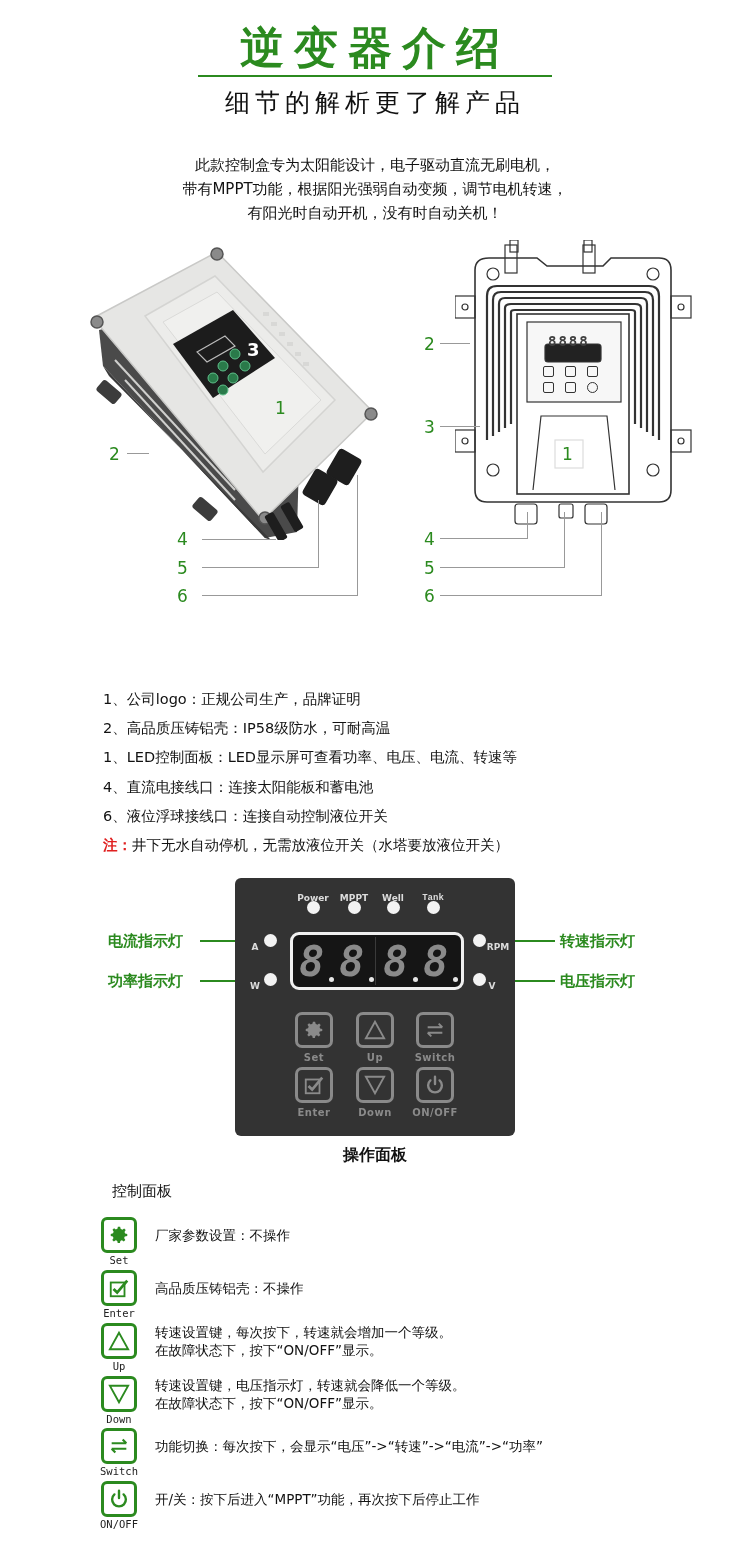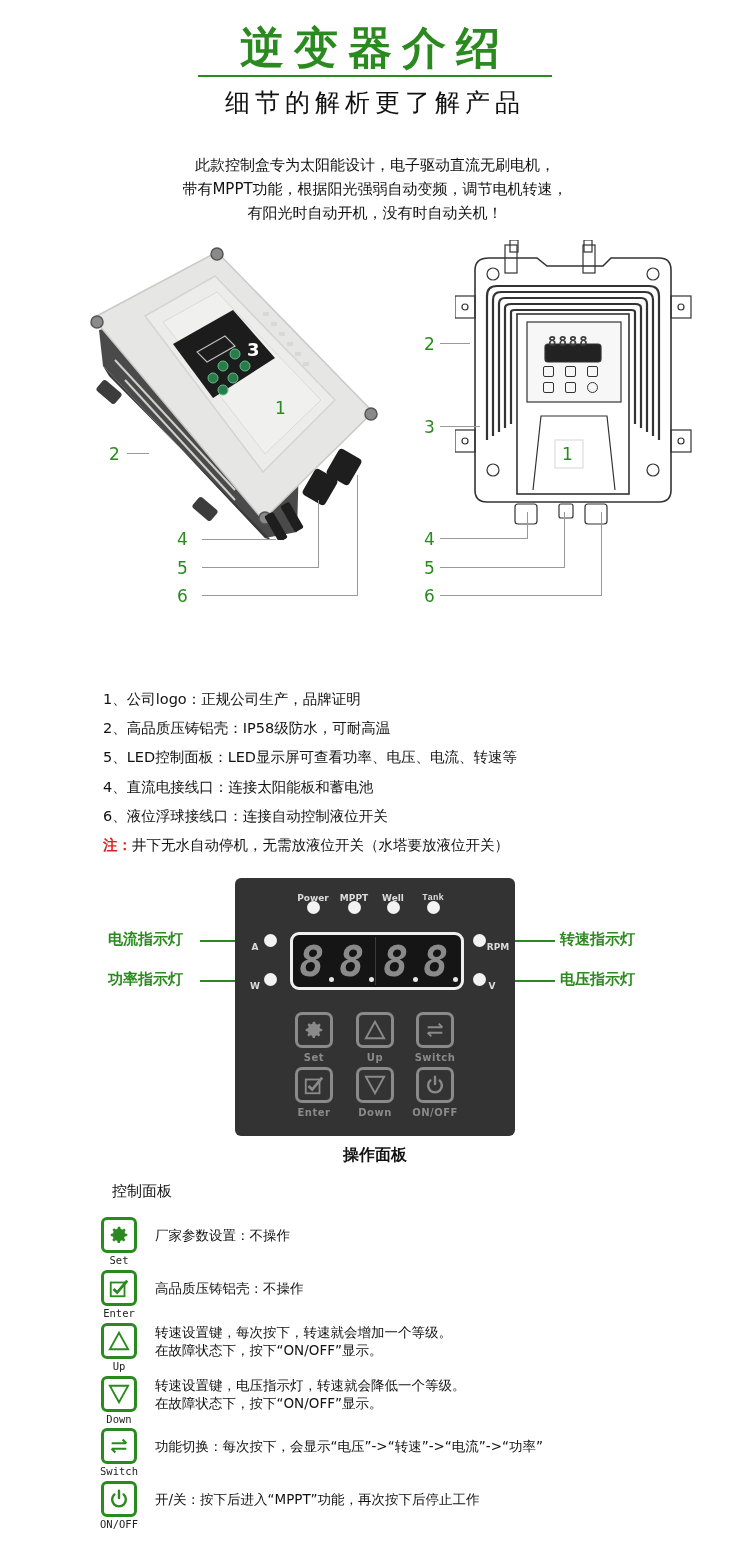--- a/index.html
+++ b/index.html
@@ -26,21 +26,21 @@
   .panel .ind-label { position: absolute; color: #dcdcdc; font-size: 9px; font-weight: bold; text-align: center; width: 40px; margin-top: 6px; }
   .panel .led { position: absolute; width: 13px; height: 13px; border-radius: 50%; background: #f3f3f3; }
   .display { position: absolute; left: 55px; top: 54px; width: 174px; height: 58px; border: 3px solid #f0f0f0; border-radius: 9px; background: #151515; }
   .display .sep { position: absolute; left: 82px; top: 2px; width: 1px; height: 48px; background: #3a3a3a; }
   .digit { position: absolute; top: 7px; width: 30px; height: 40px; font-family: "DejaVu Sans Mono", monospace; font-size: 42px; line-height: 40px; color: #8a8a8a; font-style: italic; font-weight: bold; }
   .dot { position: absolute; width: 5px; height: 5px; border-radius: 50%; background: #e6e6e6; top: 42px; }
   .pbtn { position: absolute; width: 38px; height: 36px; border: 3px solid #8a8a8a; border-radius: 7px; display: flex; align-items: center; justify-content: center; }
   .pbtn svg { width: 22px; height: 22px; }
   .pbtn-label { position: absolute; width: 60px; text-align: center; font-size: 10px; font-weight: bold; color: #8a8a8a; letter-spacing: 0.5px; }
 
-  .ind-callout { font-size: 15px; font-weight: bold; color: #2b8a1f; line-height: 18px; font-family: Liberation Mono, monospace; }
+  .ind-callout { font-size: 15px; font-weight: bold; color: #2b8a1f; line-height: 18px; }
   .gline { position: absolute; height: 2px; background: #2b8a1f; }
 
   .panel-caption { left: 0; width: 750px; top: 1145px; text-align: center; font-size: 16px; font-weight: bold; color: #111; }
 
   
   .legend-title { left: 93px; top: 1182px; font-size: 15px; color: #111; margin-left: 19px; }
   .key-row { position: absolute; left: 98px; }
   .gbtn { position: absolute; left: 3px; width: 36px; height: 36px; border: 3px solid #2b8a1f; border-radius: 6px; display: flex; align-items: center; justify-content: center; background: #fff; }
   .gbtn svg { width: 22px; height: 22px; }
   .key-label { position: absolute; top: 37px; left: -8px; width: 58px; text-align: center; font-family: "DejaVu Sans Mono", monospace; font-size: 10.5px; color: #222; }
@@ -182,21 +182,21 @@
 <span class="abs callout" style="left:424px;top:529px;">4</span>
 <div class="lead" style="left:440px;top:512px;width:88px;height:27px;border-bottom-width:1px;border-right-width:1px;"></div>
 <span class="abs callout" style="left:424px;top:558px;">5</span>
 <div class="lead" style="left:440px;top:512px;width:125px;height:56px;border-bottom-width:1px;border-right-width:1px;"></div>
 <span class="abs callout" style="left:424px;top:586px;">6</span>
 <div class="lead" style="left:440px;top:512px;width:162px;height:84px;border-bottom-width:1px;border-right-width:1px;"></div>
 
 <div class="abs features">
   <div>1、公司logo：正规公司生产，品牌证明</div>
   <div>2、高品质压铸铝壳：IP58级防水，可耐高温</div>
-  <div>5、LED控制面板：LED显示屏可查看功率、电压、电流、转速等</div>
+  <div>1、LED控制面板：LED显示屏可查看功率、电压、电流、转速等</div>
   <div>4、直流电接线口：连接太阳能板和蓄电池</div>
   <div>6、液位浮球接线口：连接自动控制液位开关</div>
   <div>
     <span class="note-label">注：</span><span>井下无水自动停机，无需放液位开关（水塔要放液位开关）</span>
   </div>
 </div>
 
 <div class="abs ind-callout" style="left:108px;top:932px;">电流指示灯</div>
 <div class="gline" style="left:200px;top:940px;width:35px;"></div>
 <div class="abs ind-callout" style="left:108px;top:972px;">功率指示灯</div>

